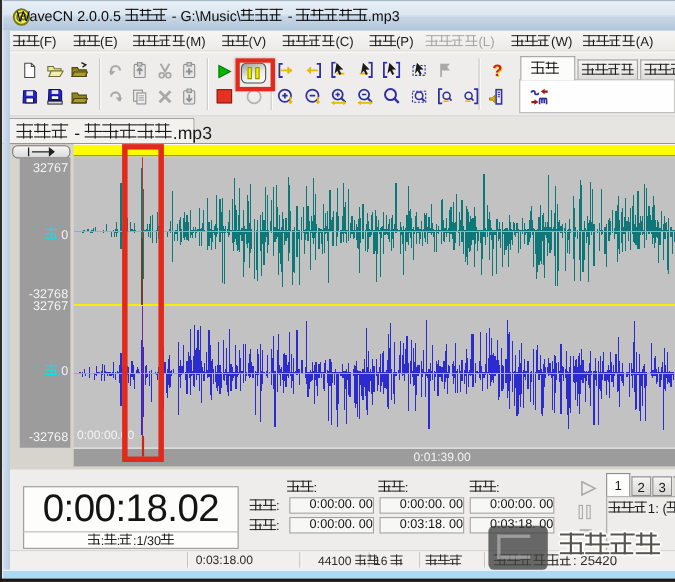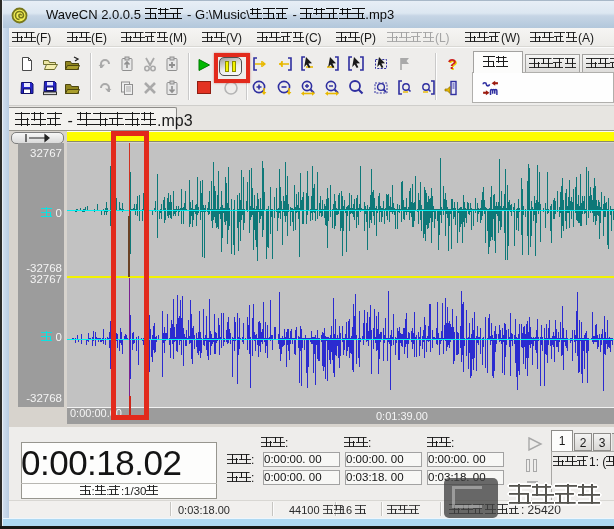--- a/index.html
+++ b/index.html
@@ -3,28 +3,28 @@
 *{margin:0;padding:0;box-sizing:border-box}
 html,body{width:614px;height:529px;overflow:hidden}
 body{font-family:"Liberation Sans",sans-serif;background:#eceae7;position:relative}
 .a{position:absolute}
 .ic{position:absolute}
 .cj{display:inline-block;width:.96em;height:.88em;position:relative;top:.02em;background-image:linear-gradient(currentColor,currentColor),linear-gradient(currentColor,currentColor),linear-gradient(currentColor,currentColor),linear-gradient(currentColor,currentColor),linear-gradient(currentColor,currentColor);background-repeat:no-repeat;background-size:100% 9%,92% 9%,100% 9%,9% 100%,9% 58%;background-position:0 6%,8% 50%,0 94%,46% 0,88% 100%;margin-right:.04em}
 .cj:nth-of-type(2n){background-size:88% 9%,100% 9%,100% 9%,9% 62%,9% 100%;background-position:12% 8%,0 52%,0 94%,22% 0,64% 100%}
 .cj:nth-of-type(3n){background-size:100% 9%,86% 9%,94% 9%,9% 100%,9% 46%;background-position:0 4%,0 46%,6% 94%,58% 0,20% 86%}
 .t{position:absolute;white-space:nowrap;color:#1a1a1a}
 .sep{position:absolute;width:2px;border-left:1px solid #c9c9c9;border-right:1px solid #fdfdfd}
-.box{position:absolute;background:#f7f7f5;border:1px solid #a2a2a2;font-size:12px;text-align:left;color:#111}
+.box{position:absolute;background:#f7f7f5;border:1px solid #a2a2a2;font-size:12px;text-align:right;color:#111}
 </style></head><body>
 <div class="a" style="left:2px;top:0;width:612px;height:28px;background:linear-gradient(180deg,#e7eef6 0%,#dce7f1 45%,#c6d5e5 55%,#b2c7db 100%);border-top:1px solid #a8b8c8"></div>
 <svg class="a" style="left:11px;top:7px" width="17" height="17" viewBox="0 0 17 17">
 <circle cx="8.5" cy="8.5" r="7" fill="#f2ee55" stroke="#77771c" stroke-width="1.8"></circle>
 <path d="M8.5 12.5a4 4 0 1 1 4-4 2.3 2.3 0 1 1-4.6 0 1.2 1.2 0 1 1 2.4 0" fill="none" stroke="#77771c" stroke-width="1.6"></path>
   </svg>
-<div class="t" style="left:46px;top:7px;font-size:13px;color:#0c0c0c">WaveCN 2.0.0.5 <b class="cj"></b><b class="cj"></b><b class="cj"></b> - G:\Music\<b class="cj"></b><b class="cj"></b><b class="cj"></b> - <b class="cj"></b><b class="cj"></b><b class="cj"></b><b class="cj"></b><b class="cj"></b>.mp3</div>
+<div class="t" style="left:15px;top:7px;font-size:13px;color:#0c0c0c">WaveCN 2.0.0.5 <b class="cj"></b><b class="cj"></b><b class="cj"></b> - G:\Music\<b class="cj"></b><b class="cj"></b><b class="cj"></b> - <b class="cj"></b><b class="cj"></b><b class="cj"></b><b class="cj"></b><b class="cj"></b>.mp3</div>
 <div class="a" style="left:2px;top:28px;width:612px;height:19px;background:linear-gradient(180deg,#f6f5f3,#ecebe8);border-bottom:1px solid #d9d8d4"></div>
 <div class="t" style="left:12px;top:31px;font-size:12px;color:#1a1a1a"><b class="cj"></b><b class="cj"></b>(F)</div>
 <div class="t" style="left:67px;top:31px;font-size:12px;color:#1a1a1a"><b class="cj"></b><b class="cj"></b>(E)</div>
 <div class="t" style="left:121px;top:31px;font-size:12px;color:#1a1a1a"><b class="cj"></b><b class="cj"></b><b class="cj"></b><b class="cj"></b>(M)</div>
 <div class="t" style="left:202px;top:31px;font-size:12px;color:#1a1a1a"><b class="cj"></b><b class="cj"></b>(V)</div>
 <div class="t" style="left:257px;top:31px;font-size:12px;color:#1a1a1a"><b class="cj"></b><b class="cj"></b><b class="cj"></b><b class="cj"></b>(C)</div>
 <div class="t" style="left:336px;top:31px;font-size:12px;color:#1a1a1a"><b class="cj"></b><b class="cj"></b>(P)</div>
 <div class="t" style="left:387px;top:31px;font-size:12px;color:#a4a4a4"><b class="cj"></b><b class="cj"></b><b class="cj"></b><b class="cj"></b>(L)</div>
 <div class="t" style="left:465px;top:31px;font-size:12px;color:#1a1a1a"><b class="cj"></b><b class="cj"></b><b class="cj"></b>(W)</div>
 <div class="t" style="left:530px;top:31px;font-size:12px;color:#1a1a1a"><b class="cj"></b><b class="cj"></b><b class="cj"></b><b class="cj"></b>(A)</div>
@@ -237,27 +237,27 @@
 <rect x="0" y="196" width="547" height="1" fill="#00f0f0"></rect>
 <rect x="0" y="133" width="547" height="2" fill="#f2f200"></rect>
 <rect x="62" y="0" width="1" height="134" fill="#d03020"></rect>
 <rect x="61" y="73" width="2" height="61" fill="#6b4226"></rect>
 <rect x="62" y="135" width="1" height="118" fill="#7a2090"></rect>
 <rect x="62" y="253" width="2" height="11" fill="#cc2418"></rect>
 </svg>
   </div>
 <div class="a" style="left:67px;top:407px;width:547px;height:1px;background:#f2f2f2"></div>
 <div class="a" style="left:67px;top:408px;width:547px;height:16px;background:#9c9c9c"></div>
-<div class="t" style="left:70px;top:407px;font-size:11px;color:#f4f4f4">0:00:00.00</div>
+<div class="t" style="left:70px;top:390px;font-size:11px;color:#f4f4f4">0:00:00.00</div>
 <div class="t" style="left:376px;top:410px;font-size:11px;color:#f4f4f4">0:01:39.00</div>
 <div class="a" style="left:129px;top:398px;width:2px;height:17px;background:#cc2418"></div>
 <div class="a" style="left:111px;top:131px;width:38px;height:289px;border:5px solid #e22a1c"></div>
 <div class="a" style="left:2px;top:427px;width:612px;height:73px;background:#eeedeb"></div>
 <div class="a" style="left:21px;top:442px;width:196px;height:57px;background:#fdfdfc;border:1px solid #97968f"></div>
-<div class="t" style="left:21px;top:442px;width:196px;font-size:35px;line-height:41px;letter-spacing:-0.5px;color:#141414">0:00:18.02</div>
+<div class="t" style="left:21px;top:442px;width:196px;text-align:center;font-size:35px;line-height:41px;letter-spacing:-0.5px;color:#141414">0:00:18.02</div>
 <div class="a" style="left:21px;top:483px;width:196px;height:1px;background:#b8b7b2"></div>
 <div class="t" style="left:21px;top:485px;width:196px;text-align:center;font-size:11.5px;color:#222"><b class="cj"></b>:<b class="cj"></b>:<b class="cj"></b>:1/30<b class="cj"></b></div>
 <div class="t" style="left:261px;top:436px;font-size:12px"><b class="cj"></b><b class="cj"></b>:</div>
 <div class="t" style="left:344px;top:436px;font-size:12px"><b class="cj"></b><b class="cj"></b>:</div>
 <div class="t" style="left:427px;top:436px;font-size:12px"><b class="cj"></b><b class="cj"></b>:</div>
 <div class="t" style="left:227px;top:453px;font-size:12px"><b class="cj"></b><b class="cj"></b>:</div>
 <div class="t" style="left:227px;top:471px;font-size:12px"><b class="cj"></b><b class="cj"></b>:</div>
 <div class="box" style="left:263px;top:452px;width:77px;height:15px;line-height:13px;font-size:11.5px">0:00:00. 00</div>
 <div class="box" style="left:345px;top:452px;width:77px;height:15px;line-height:13px;font-size:11.5px">0:00:00. 00</div>
 <div class="box" style="left:427px;top:452px;width:77px;height:15px;line-height:13px;font-size:11.5px">0:00:00. 00</div>

